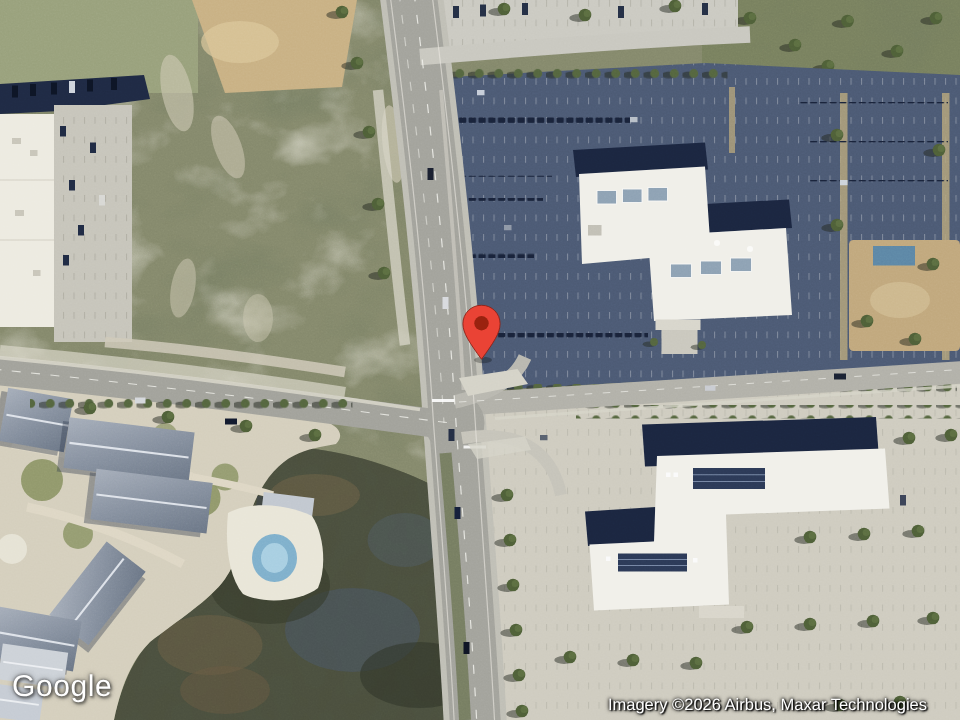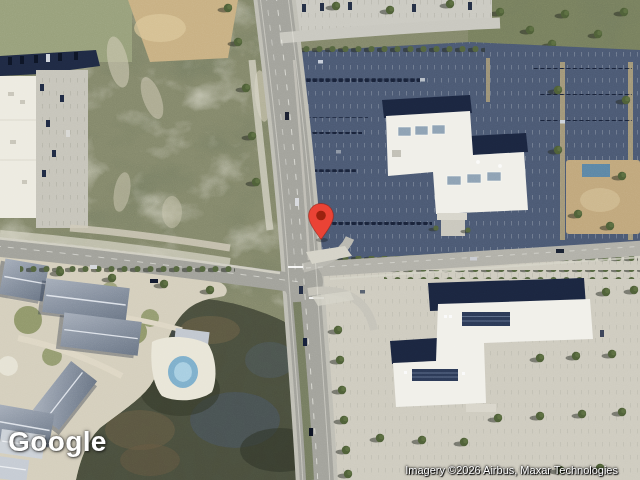--- a/index.html
+++ b/index.html
@@ -1,20 +1,20 @@
 <!DOCTYPE html>
 <html><head>
 <meta charset="utf-8">
 <style>
   html,body{margin:0;padding:0;background:#000;}
   .map-viewport{position:relative;width:640px;height:480px;overflow:hidden;cursor:grab;
     font-family:"Liberation Sans",sans-serif;}
   .map-viewport svg.scene{display:block;width:640px;height:480px;}
   .pin{position:absolute;left:307px;top:202px;width:28px;height:40px;pointer-events:auto;}
-  .google-logo{position:absolute;left:8px;bottom:22px;color:#fff;font-size:28px;font-weight:bold;
+  .google-logo{position:absolute;left:8px;bottom:10px;color:#fff;font-size:20px;font-weight:normal;
     letter-spacing:.4px;
     text-shadow:0 0 2px rgba(60,60,60,.9),0 0 4px rgba(0,0,0,.45),1px 1px 2px rgba(0,0,0,.5);
     user-select:none;}
   .attribution{position:absolute;right:22px;bottom:4px;color:#fff;font-size:11px;
     text-shadow:0 0 2px #000,0 0 3px #000,1px 1px 1px #000;user-select:none;}
 </style>
 </head>
 <body>
 
 <div class="map-viewport">

